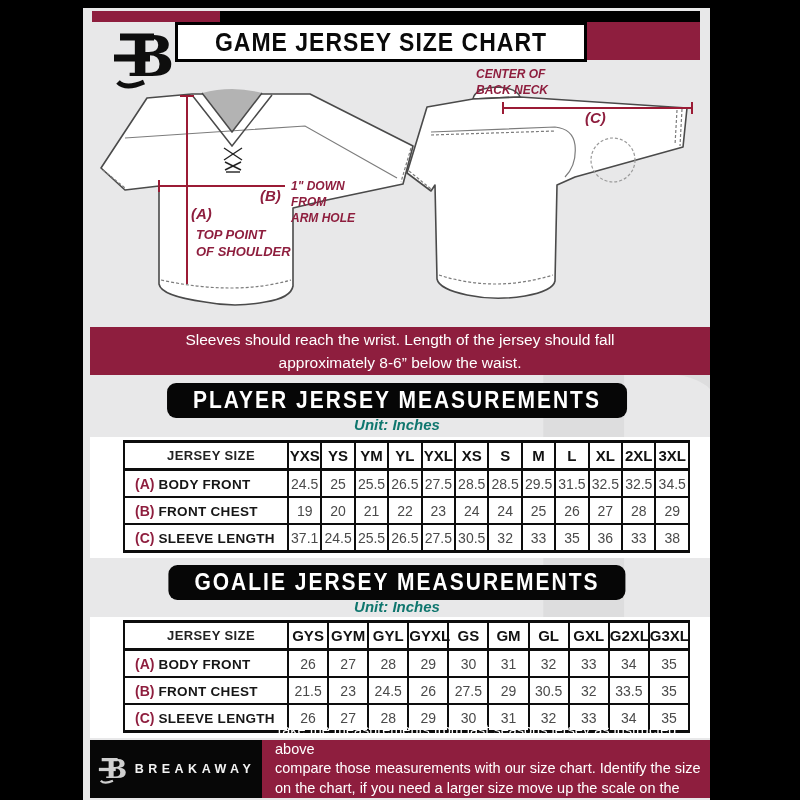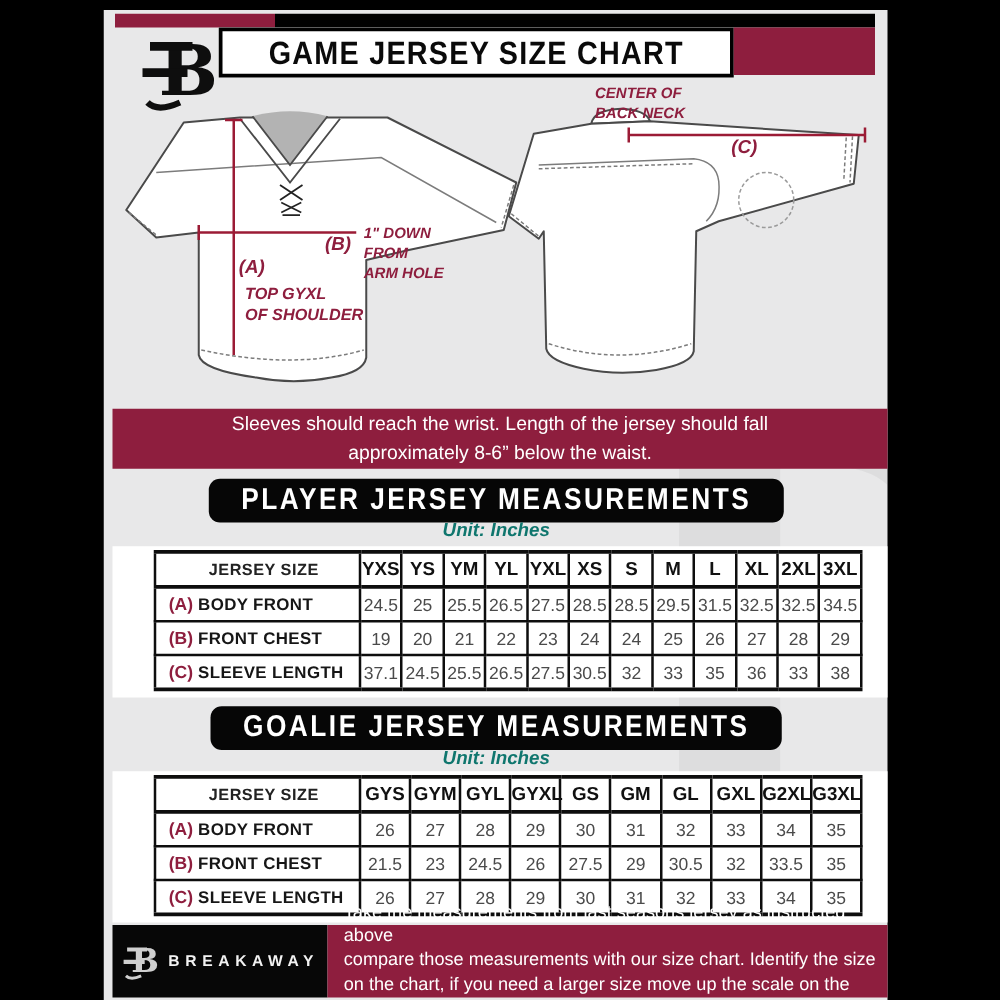--- a/index.html
+++ b/index.html
@@ -124,21 +124,21 @@
       <path d="M4 86 L26 104" stroke-dasharray="3 2"></path>
     </g>
     <g stroke="#9b1b35" stroke-width="2" fill="none">
       <path d="M98 23 H287"></path>
         <path d="M98 17 V29"></path>
         <path d="M287 17 V29"></path>
     </g>
   </svg>
 
   <div class="ann ann-key" style="left:191px;top:204px;">(A)</div>
-  <div class="ann ann-note" style="left:196px;top:226px;font-size:13px;">TOP GYXL
+  <div class="ann ann-note" style="left:196px;top:226px;font-size:13px;">TOP POINT
 OF SHOULDER</div>
   <div class="ann ann-key" style="left:260px;top:186px;">(B)</div>
   <div class="ann ann-note" style="left:291px;top:179px;">1" DOWN
 FROM
 ARM HOLE</div>
   <div class="ann ann-note" style="left:476px;top:67px;">CENTER OF
 BACK NECK</div>
   <div class="ann ann-key" style="left:585px;top:108px;">(C)</div>
 
   <div class="notice">

